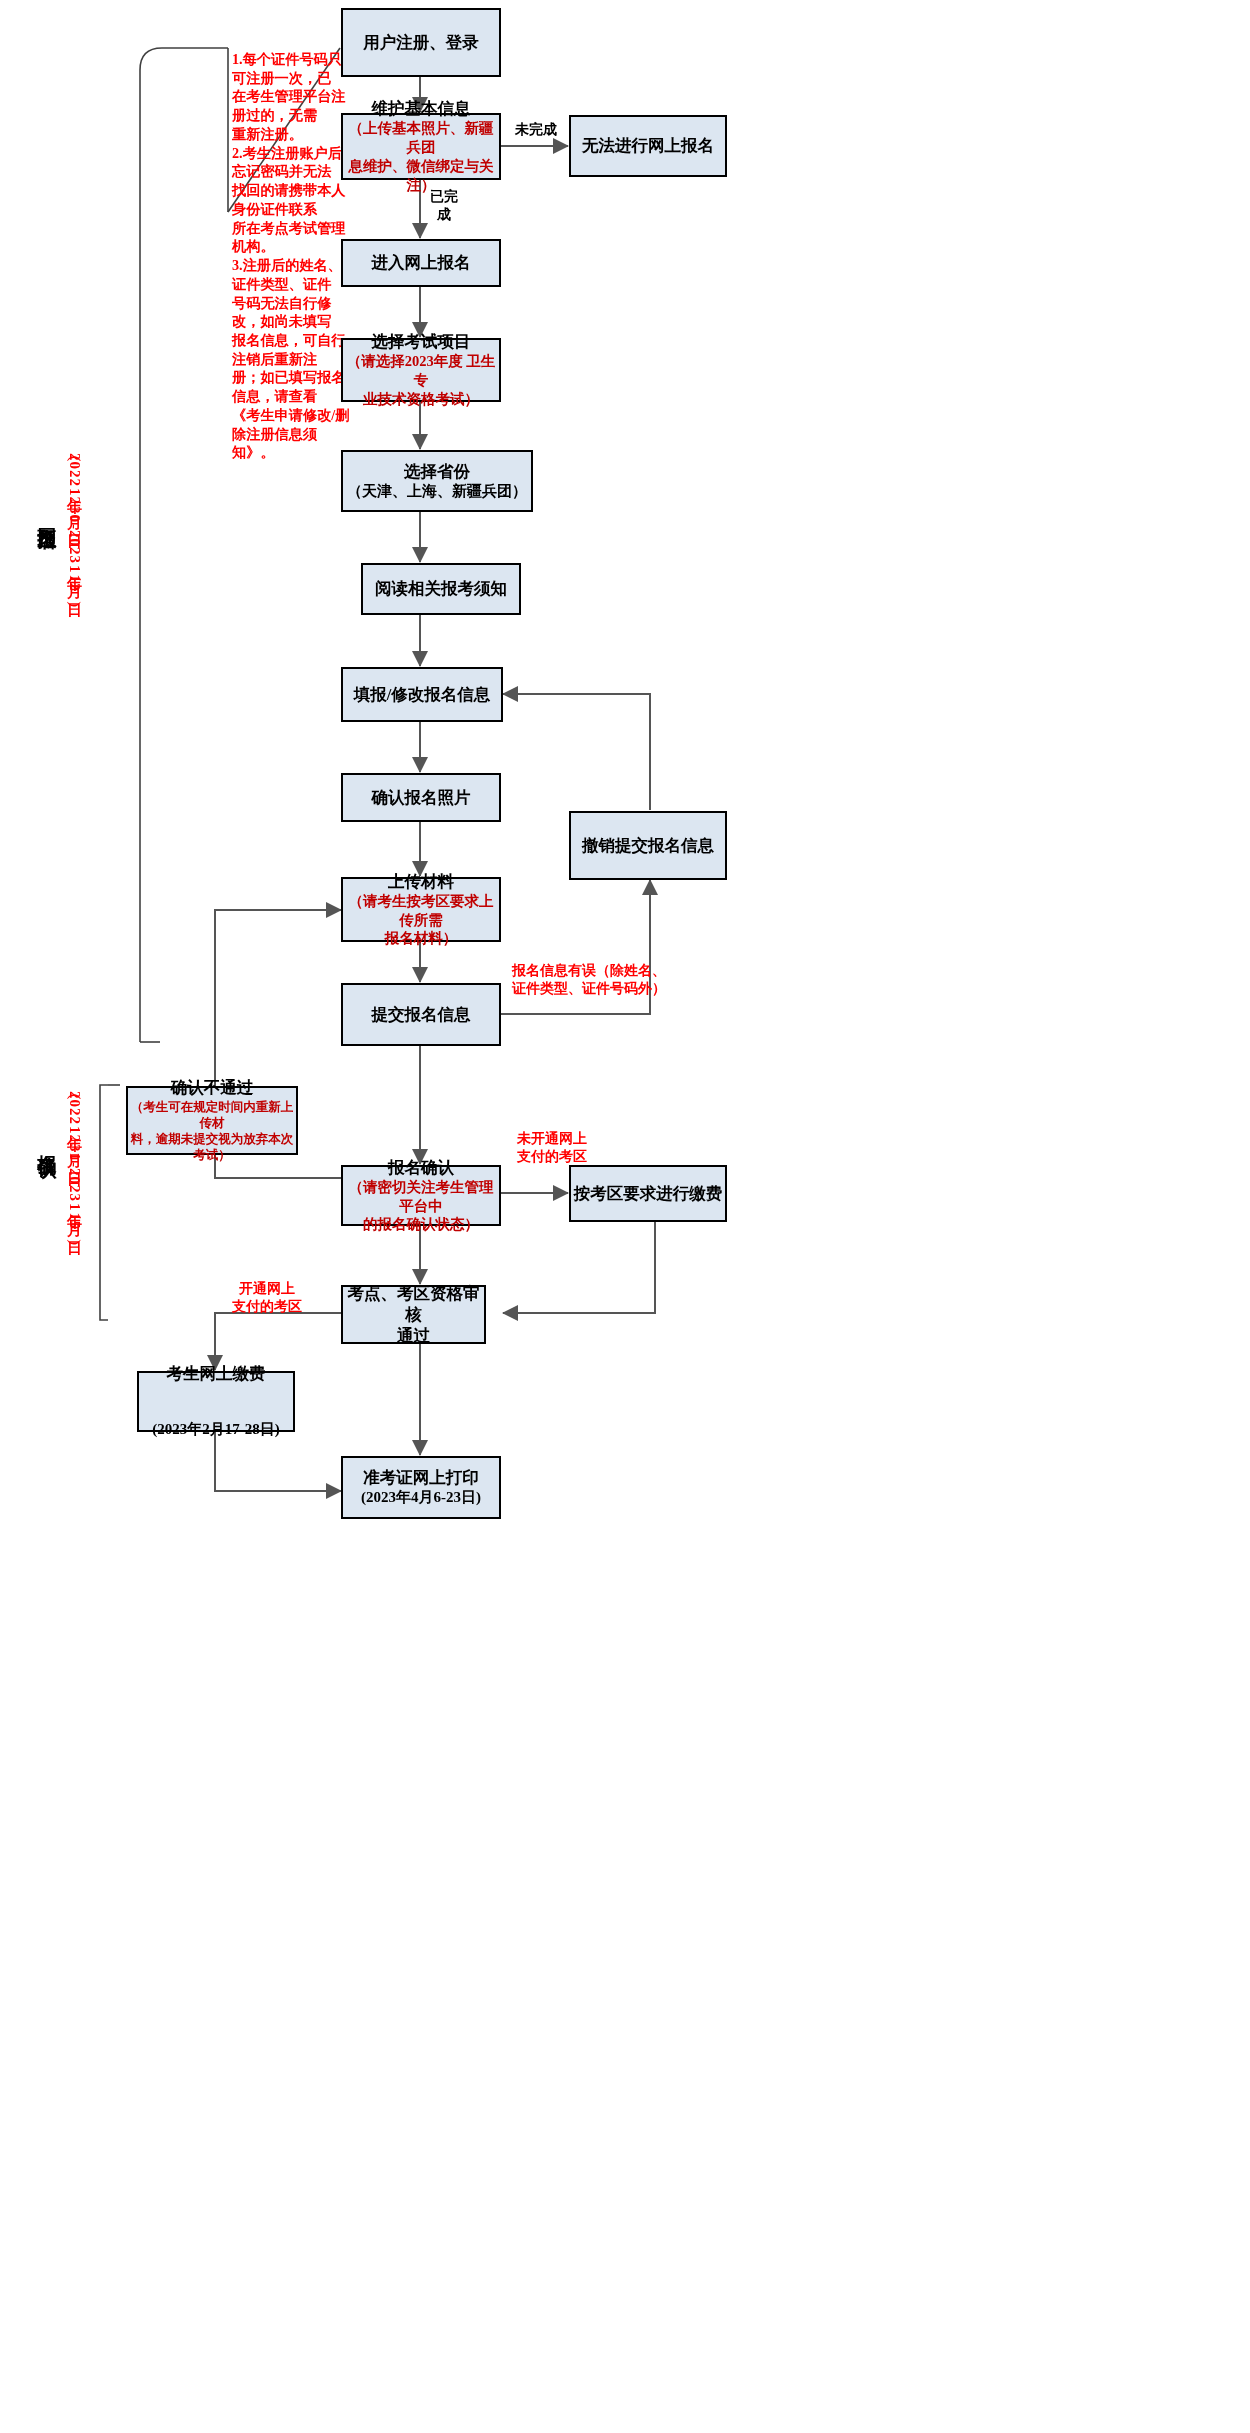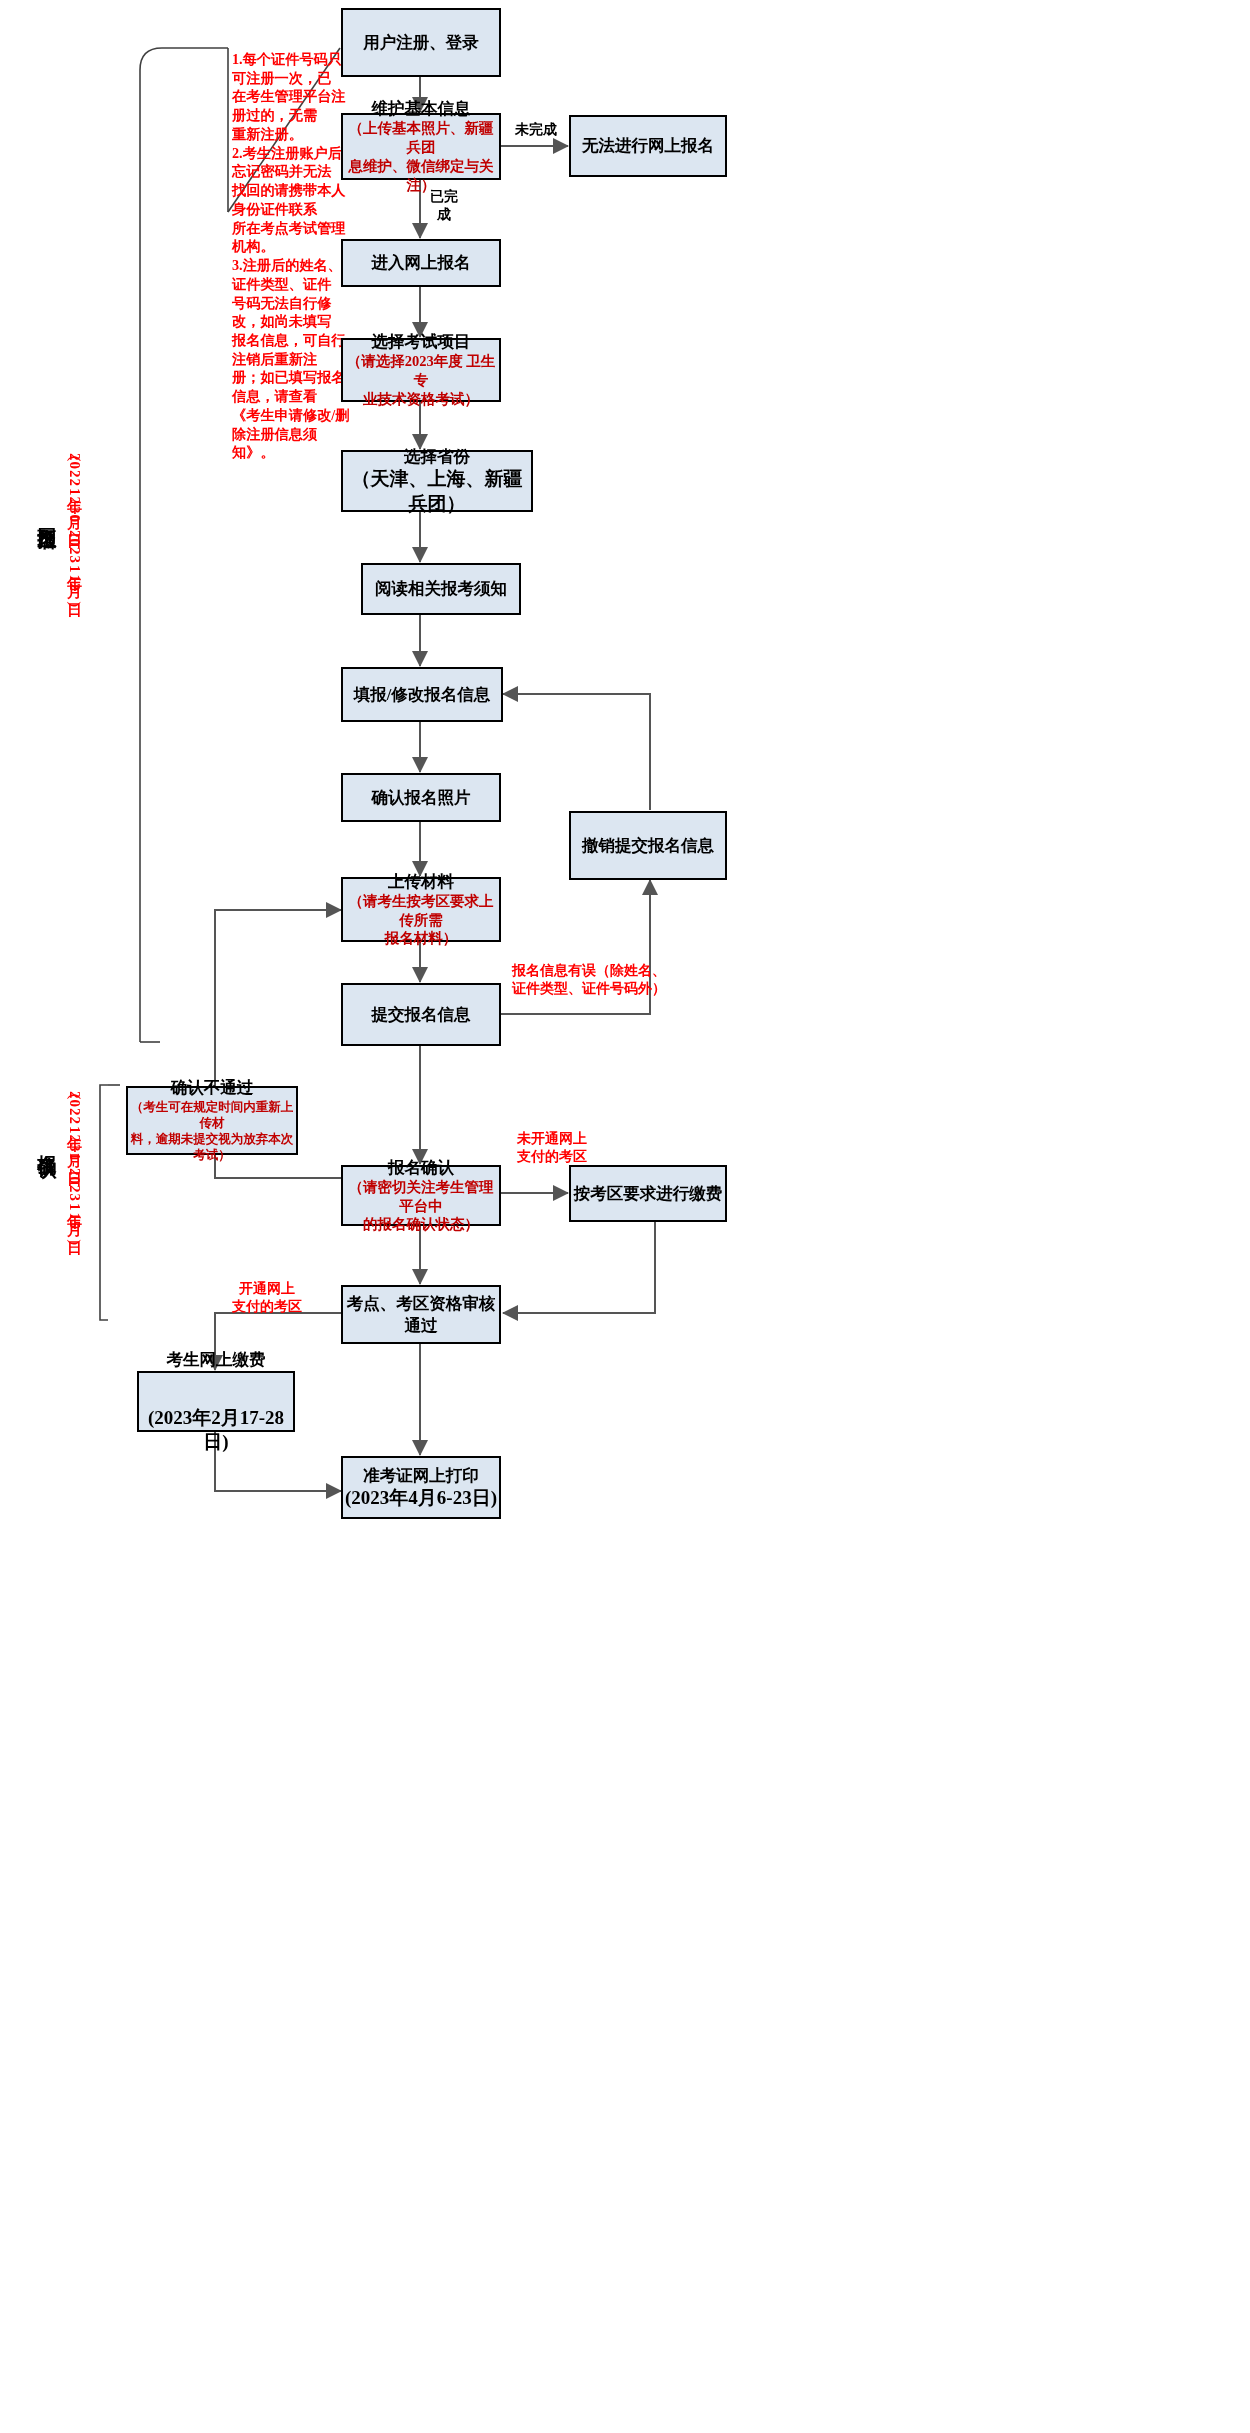--- a/index.html
+++ b/index.html
@@ -13,21 +13,21 @@
 
   .box{
     position:absolute;box-sizing:border-box;
     background:#dce6f1;border:2px solid #000;
     display:flex;flex-direction:column;align-items:center;justify-content:center;
     text-align:center;line-height:1.28;
     font-weight:bold;font-size:16px;
   }
   .box .t1{color:#000;font-size:16.5px;font-weight:bold;}
   .box .t2{color:#c00000;font-size:14.5px;font-weight:bold;line-height:1.3;}
-  .box .t3{color:#000;font-size:19px;font-weight:bold;}
+  .box .t3{color:#000;font-size:15px;font-weight:bold;}
   .box.small .t2{font-size:12.5px;}
 
   .lbl{
     position:absolute;font-weight:bold;font-size:14px;line-height:1.25;
     text-align:center;color:#000;white-space:pre-line;
   }
   .lbl.red{color:#ff0000;}
 
   .note{
     position:absolute;color:#ff0000;font-weight:bold;
@@ -205,21 +205,21 @@
   <div class="box" style="left:341px;top:1165px;width:160px;height:61px;">
     <div class="t1">报名确认</div>
     <div class="t2" style="white-space:pre-line;">（请密切关注考生管理平台中
 的报名确认状态）</div>
   </div>
 
   <div class="box" style="left:569px;top:1165px;width:158px;height:57px;">
     <div class="t1">按考区要求进行缴费</div>
   </div>
 
-  <div class="box" style="left:341px;top:1285px;width:160px;height:59px;">
+  <div class="box" style="left:341px;top:1285px;width:145px;height:59px;">
     <div class="t1" style="white-space:pre-line;">考点、考区资格审核
 通过</div>
   </div>
 
   <div class="box" style="left:137px;top:1371px;width:158px;height:61px;gap:36px;">
     <div class="t1">考生网上缴费</div>
     <div class="t3">(2023年2月17-28日)</div>
   </div>
 
   <div class="box" style="left:341px;top:1456px;width:160px;height:63px;">

